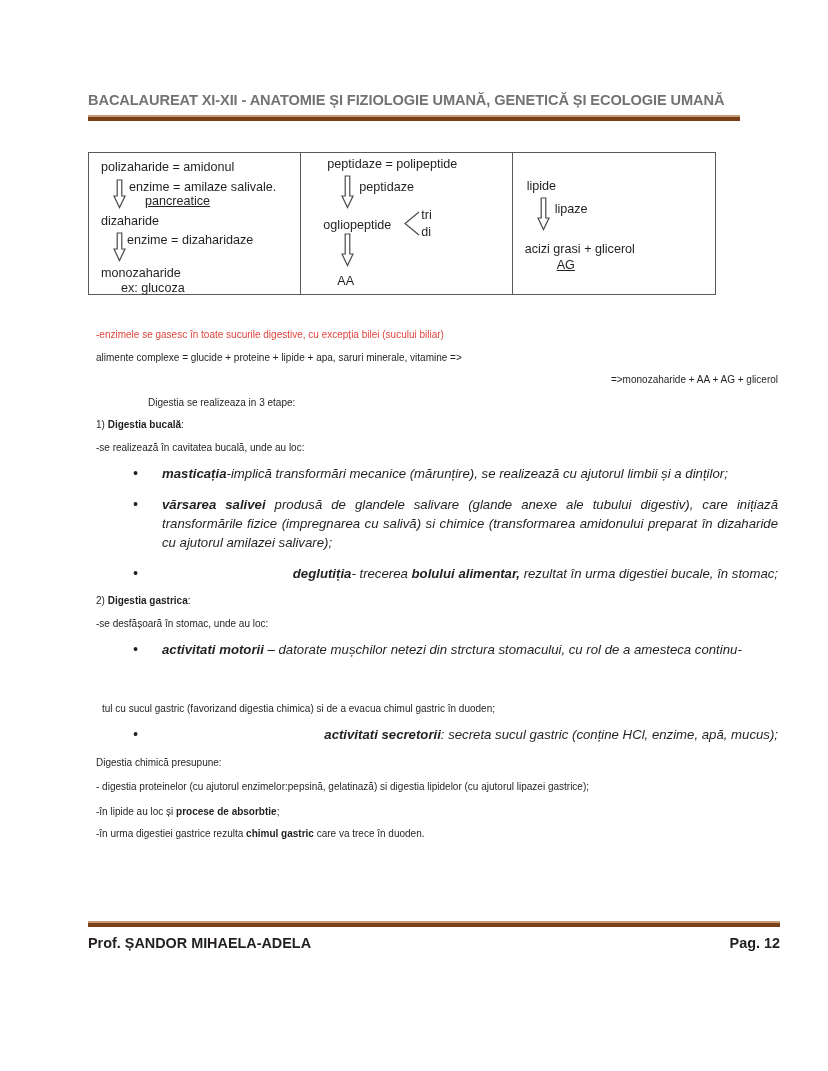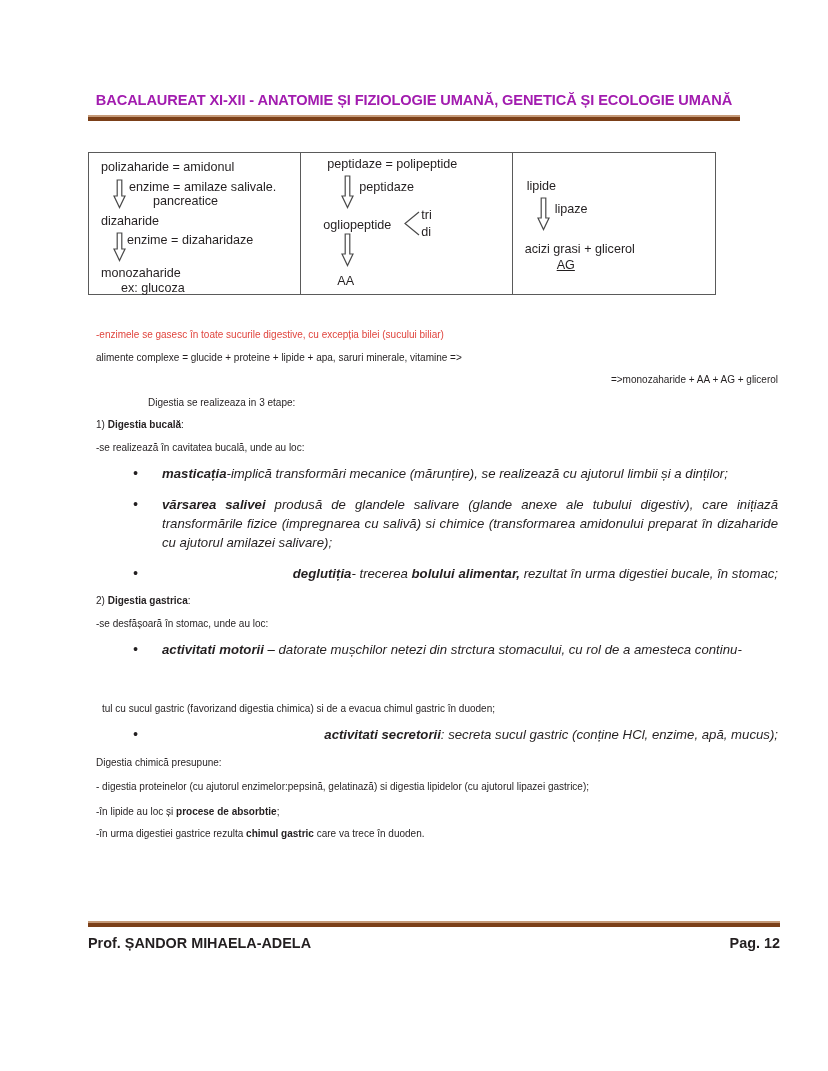--- a/index.html
+++ b/index.html
@@ -26,24 +26,23 @@
   .header {
     position: absolute;
     left: 88px;
     top: 92px;
     width: 652px;
   }
   .header-title {
     font-size: 14.6px;
     font-weight: bold;
     letter-spacing: -0.1px;
-    color: #a21caf;
+    color: #737373;
     white-space: nowrap;
     line-height: 1.2;
-    text-align: center;
   }
   .rule-double {
     margin-top: 5px;
     height: 6px;
     width: 100%;
     border-top: 2px solid #c59a78;
     border-bottom: 4px solid #7b3f18;
     box-sizing: border-box;
   }
 
@@ -166,21 +165,21 @@
 
     <div class="diagram-cell cell-1">
       <div class="d-line" style="left:12px; top:8px;">polizaharide = amidonul</div>
 
       <div class="arrow" style="left:24px; top:26px;">
         <svg width="13" height="30" viewBox="0 0 13 30">
           <path d="M4.2 1 L8.8 1 L8.8 17 L12 17 L6.5 28.5 L1 17 L4.2 17 Z" fill="none" stroke="#4a4a4a" stroke-width="1.2" stroke-linejoin="miter"></path>
         </svg>
       </div>
       <div class="d-line" style="left:40px; top:28px;">enzime = amilaze salivale.</div>
-      <div class="d-line" style="left:64px; top:42px;">pancreatice</div>
+      <div class="d-line" style="left:56px; top:42px;text-decoration:underline;">pancreatice</div>
 
       <div class="d-line" style="left:12px; top:62px;">dizaharide</div>
 
       <div class="arrow" style="left:24px; top:79px;">
         <svg width="13" height="30" viewBox="0 0 13 30">
           <path d="M4.2 1 L8.8 1 L8.8 17 L12 17 L6.5 28.5 L1 17 L4.2 17 Z" fill="none" stroke="#4a4a4a" stroke-width="1.2" stroke-linejoin="miter"></path>
         </svg>
       </div>
       <div class="d-line" style="left:38px; top:81px;">enzime = dizaharidaze</div>
 

